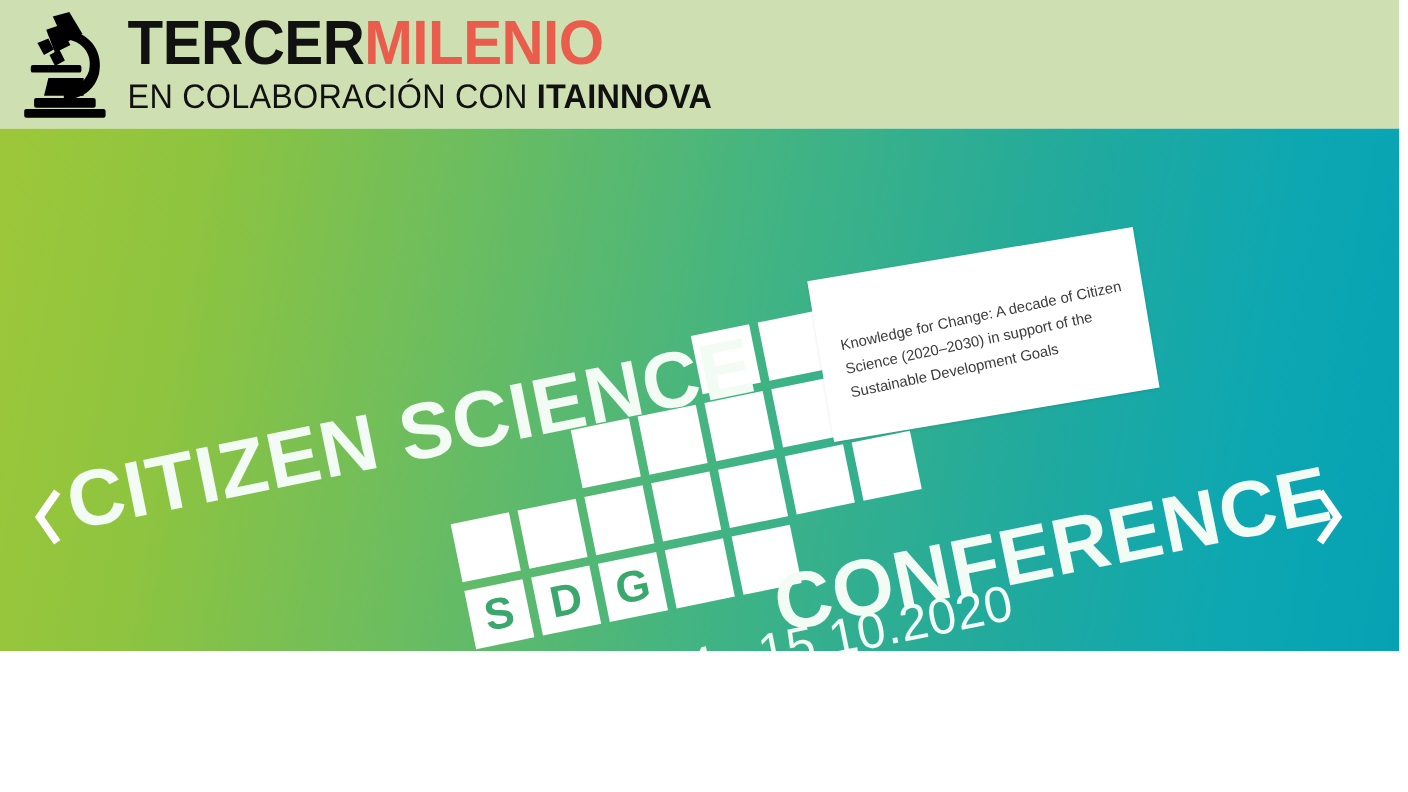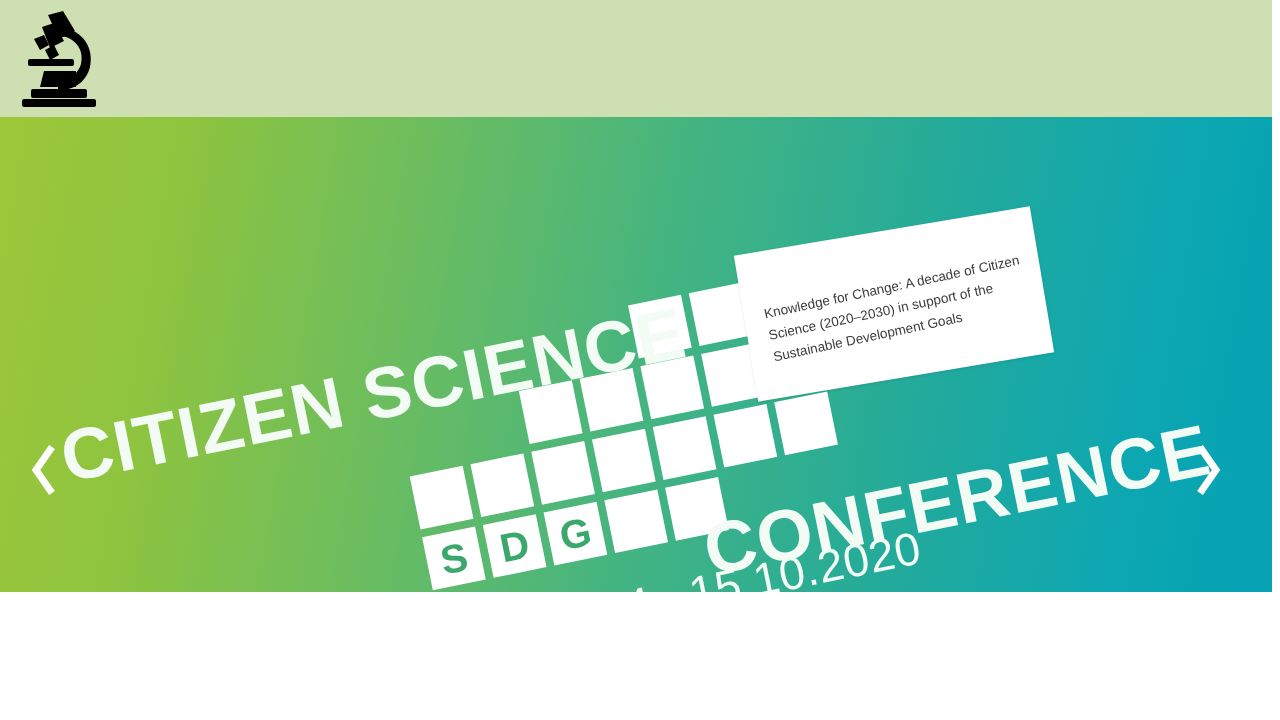--- a/index.html
+++ b/index.html
@@ -173,20 +173,28 @@
           <path d="M27 41 L36 36 L41 46 L32 51 Z"></path>
           <path d="M44 18 C66 22 76 40 72 58 C68 74 54 82 40 81 L40 71 C51 72 60 65 63 55 C66 42 59 30 44 27 Z"></path>
           <rect x="10" y="50" width="46" height="7" rx="2"></rect>
           <path d="M26 62 L58 62 L58 78 L22 78 Z"></path>
           <rect x="13" y="80" width="56" height="9" rx="2"></rect>
           <rect x="4" y="90" width="74" height="8" rx="2"></rect>
         </g>
       </svg>
     </span>
 
+    <div class="brand-block">
+      <div class="brand-line1">
+        <span class="brand-tercer">TERCER</span><span class="brand-milenio">MILENIO</span>
+      </div>
+      <div class="brand-line2">
+        <span>EN COLABORACIÓN CON </span><span class="bold">ITAINNOVA</span>
+      </div>
+    </div>
 
   </div>
 </div>
 
 <div class="hero">
 
   <div class="tilegrid">
     <div class="tilerow">
       <span class="tile spacer"></span>
       <span class="tile spacer"></span>

